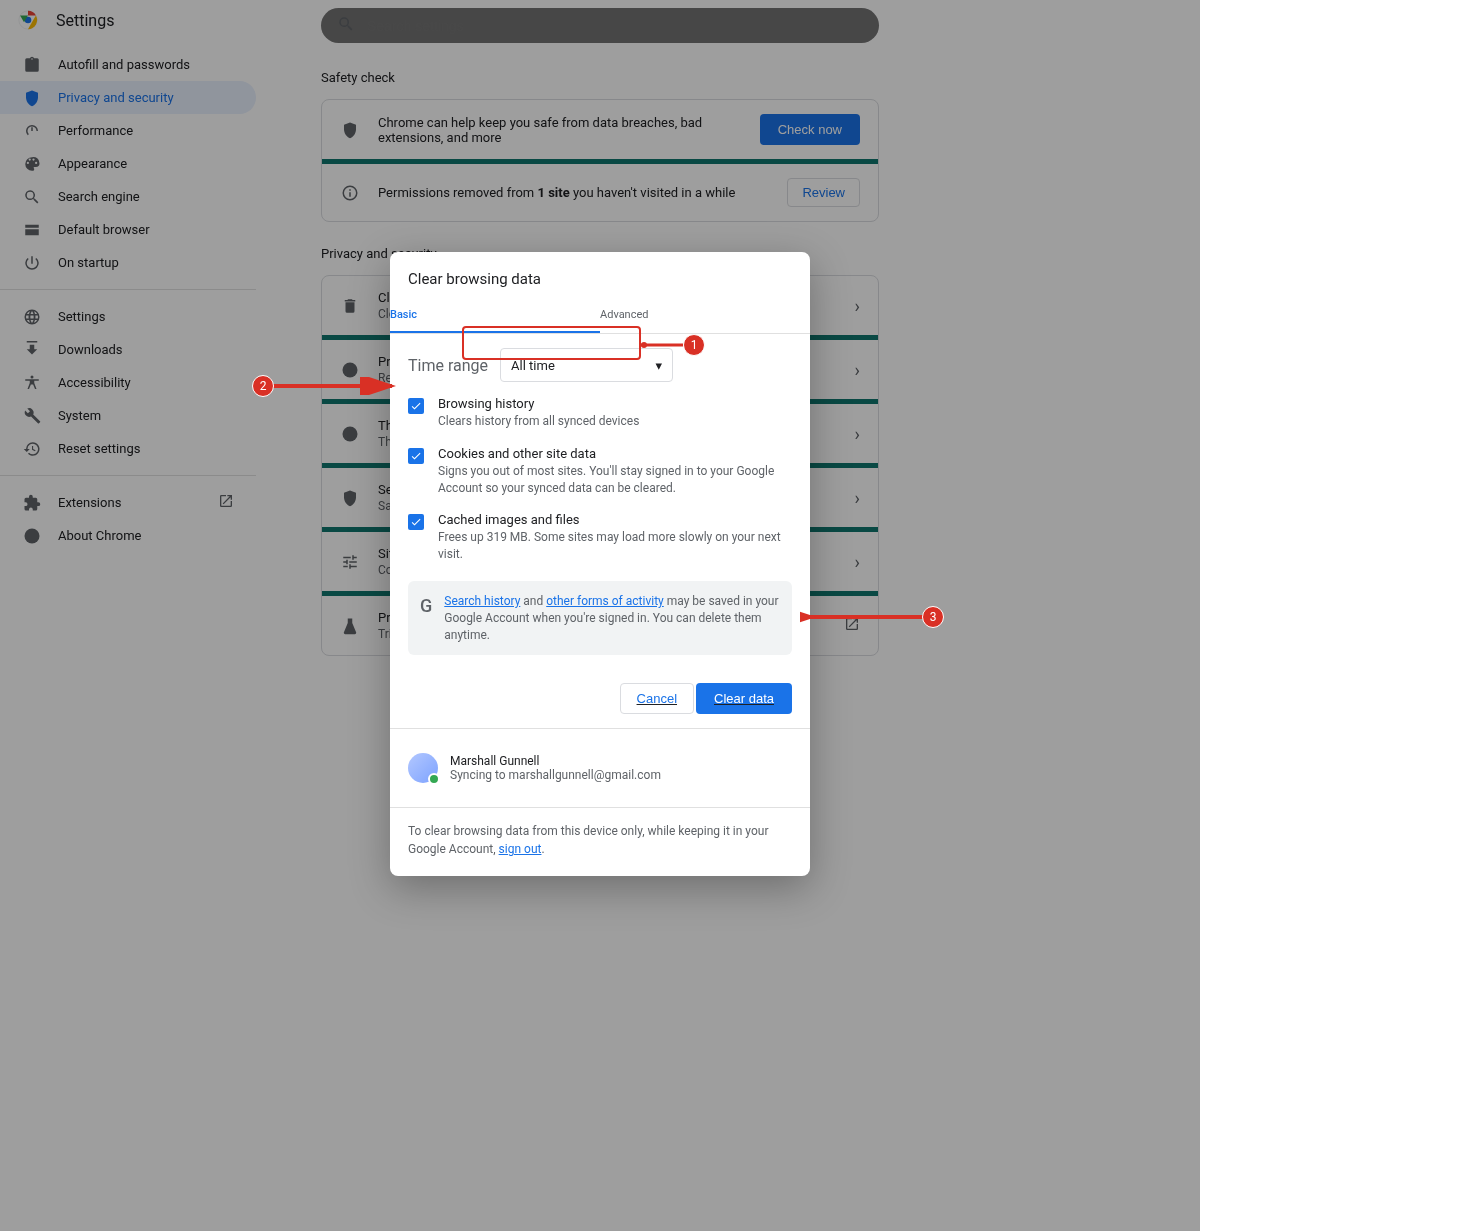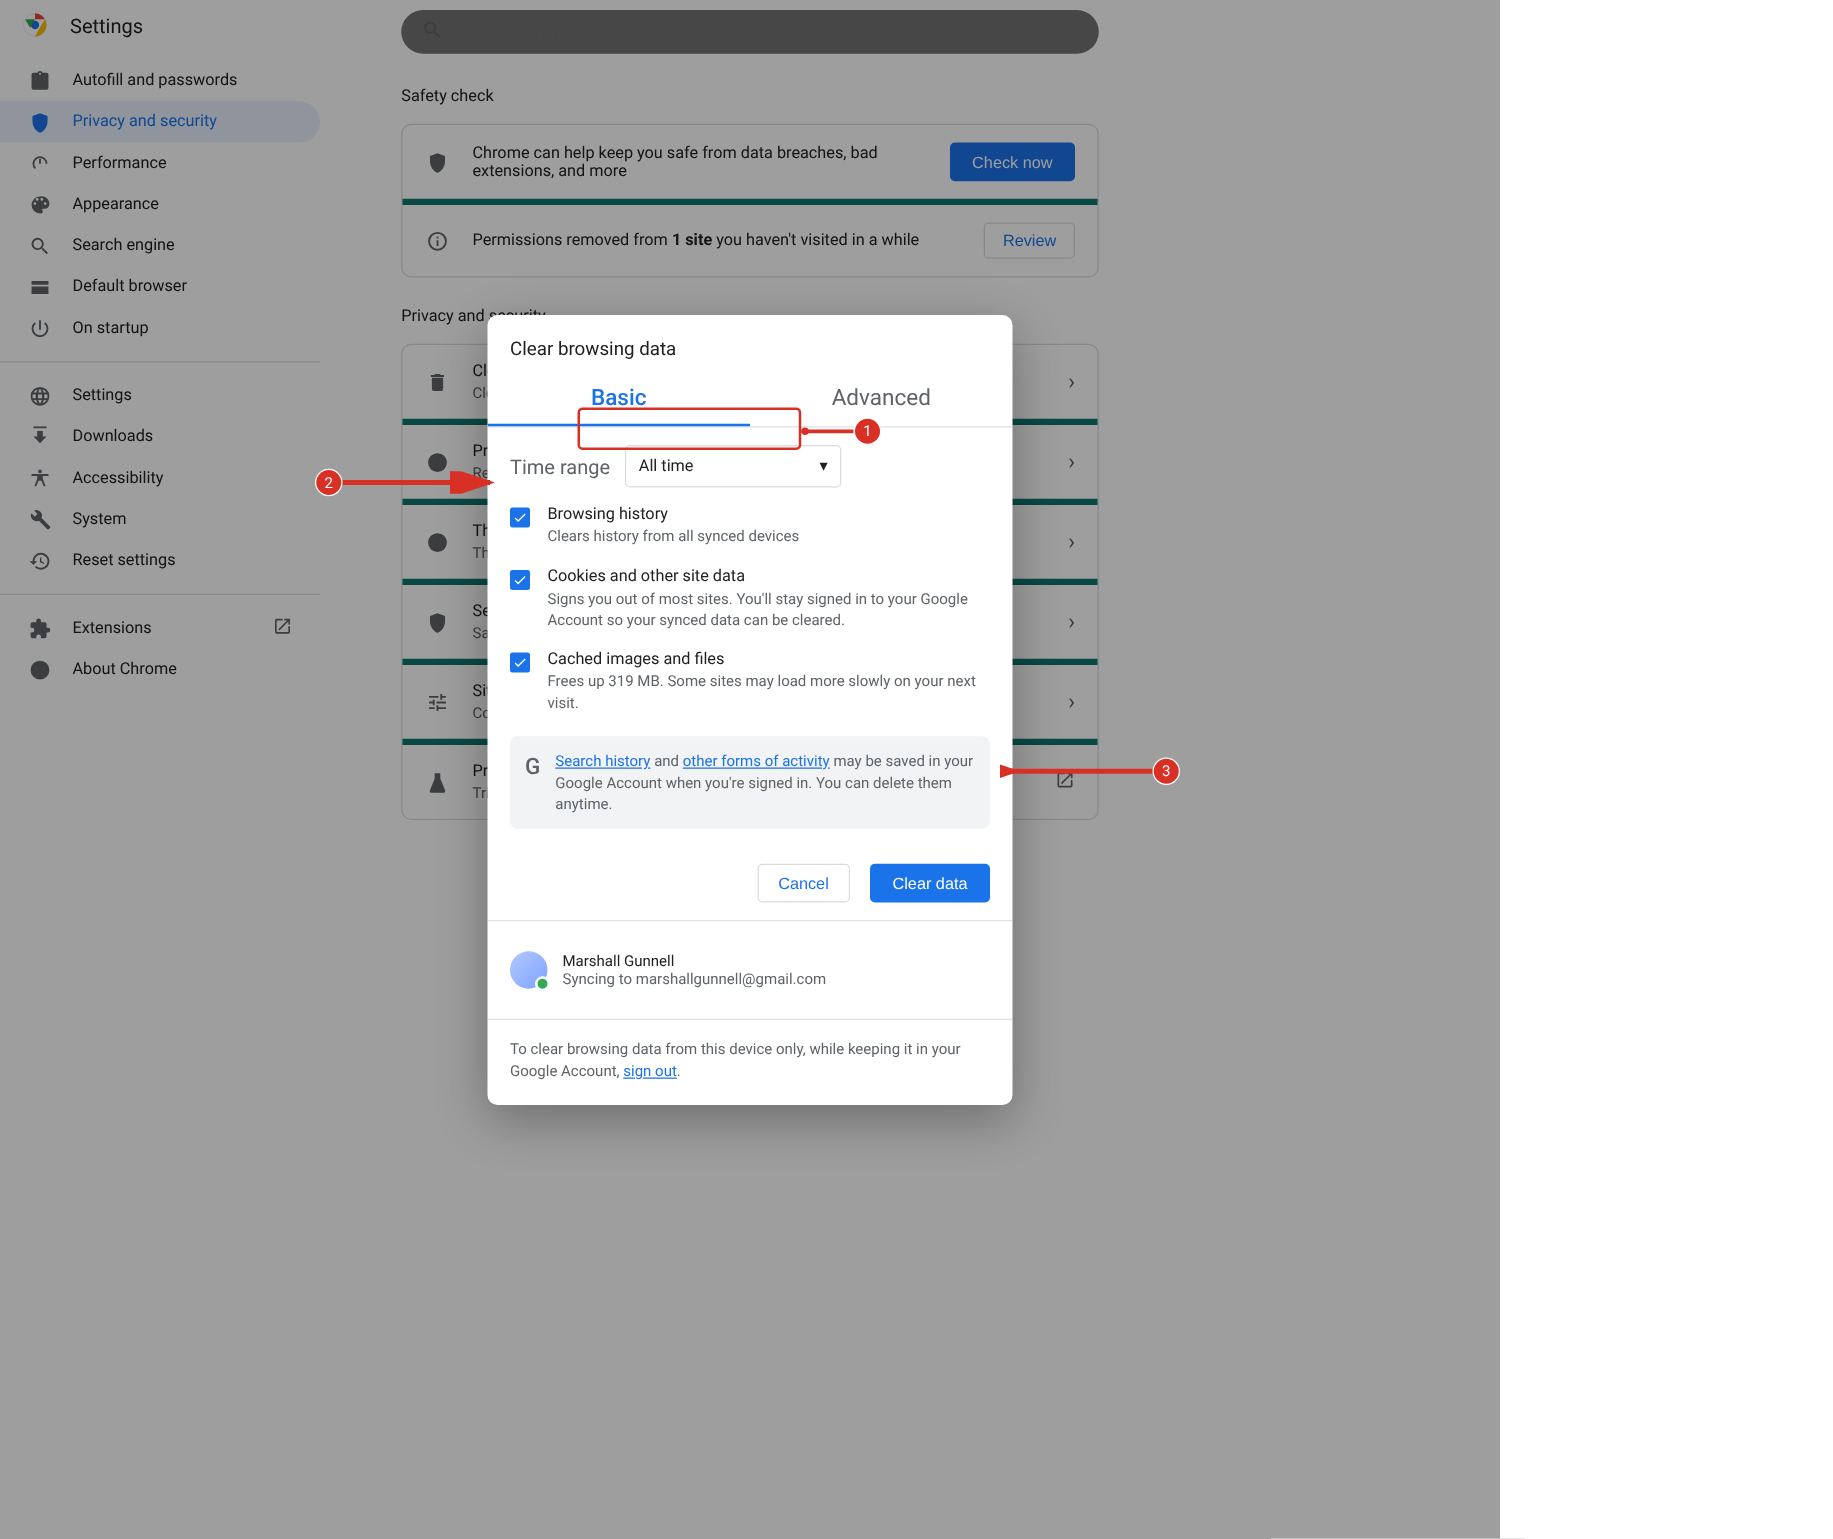--- a/index.html
+++ b/index.html
@@ -101,21 +101,21 @@
   }
   .dialog {
     position:absolute;left:390px;top:252px;width:420px;
     background:#fff;border-radius:8px;
     box-shadow:0 12px 40px rgba(0,0,0,.3);
     overflow:hidden;
   }
   .dlg-title { font-size:15px;color:#202124;padding:18px 18px 10px; }
   .tabs { display:flex;border-bottom:1px solid #e0e0e0; }
   .tab {
-    flex:1;text-align:center;padding:10px 0;font-size:18px;
+    flex:1;text-align:left;padding:10px 0;font-size:11px;
     color:#5f6368;cursor:pointer;border-bottom:2px solid transparent;
   }
   .tab.active { color:#1a73e8;border-bottom:2px solid #1a73e8;font-weight:500; }
   .form-row {
     display:flex;align-items:center;gap:12px;padding:14px 18px 6px;
   }
   .form-label { font-size:16px;color:#5f6368; }
   .select {
     flex:0 0 173px; height:34px;
     border:1px solid #dadce0;border-radius:4px;
@@ -135,21 +135,21 @@
   .chk-body { flex:1; }
   .chk-title { font-size:13px;color:#202124; }
   .chk-sub { font-size:12px;color:#5f6368;margin-top:2px;line-height:1.4; }
   .info-box {
     margin:10px 18px 0; padding:12px;
     background:#f1f3f4;border-radius:6px;
     display:flex;gap:12px;font-size:12px;color:#5f6368;line-height:1.4;
   }
   .info-box a { color:#1a73e8; }
   .dlg-actions {
-    display:flex;justify-content:flex-end;gap:16px;padding:28px 18px 14px;
+    display:flex;justify-content:flex-end;gap:2px;padding:28px 18px 14px;text-decoration:underline;
   }
   .btn-text {
     border:1px solid #dadce0;background:#fff;color:#1a73e8;
     padding:7px 16px;border-radius:4px;font-size:13px;cursor:pointer;
   }
   .profile {
     border-top:1px solid #e0e0e0;padding:24px 18px;
     display:flex;gap:12px;align-items:center;
   }
   .avatar {

